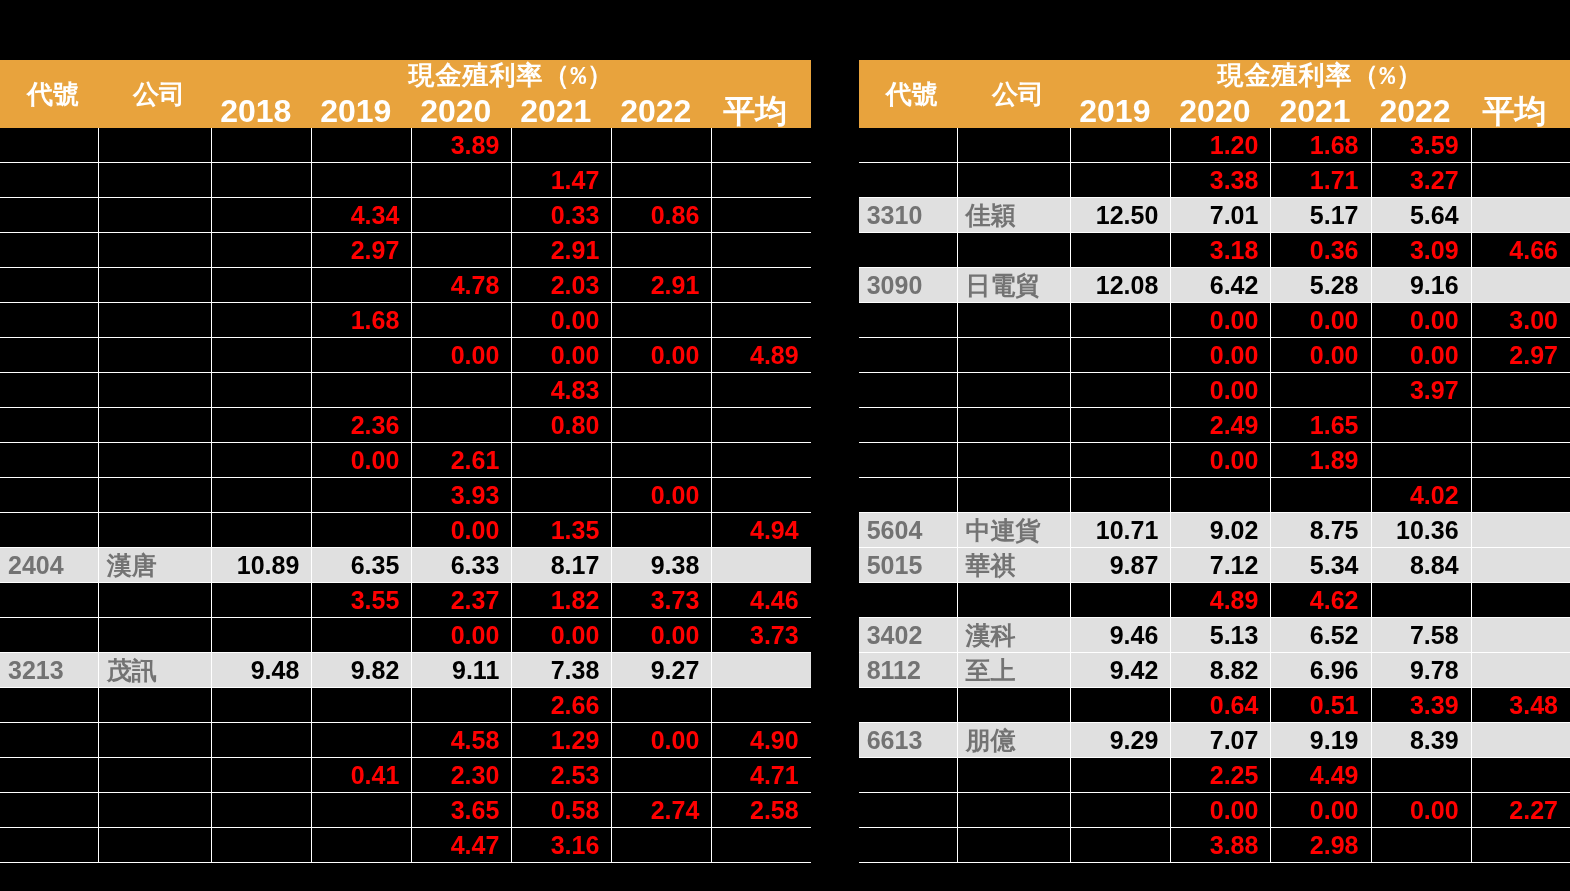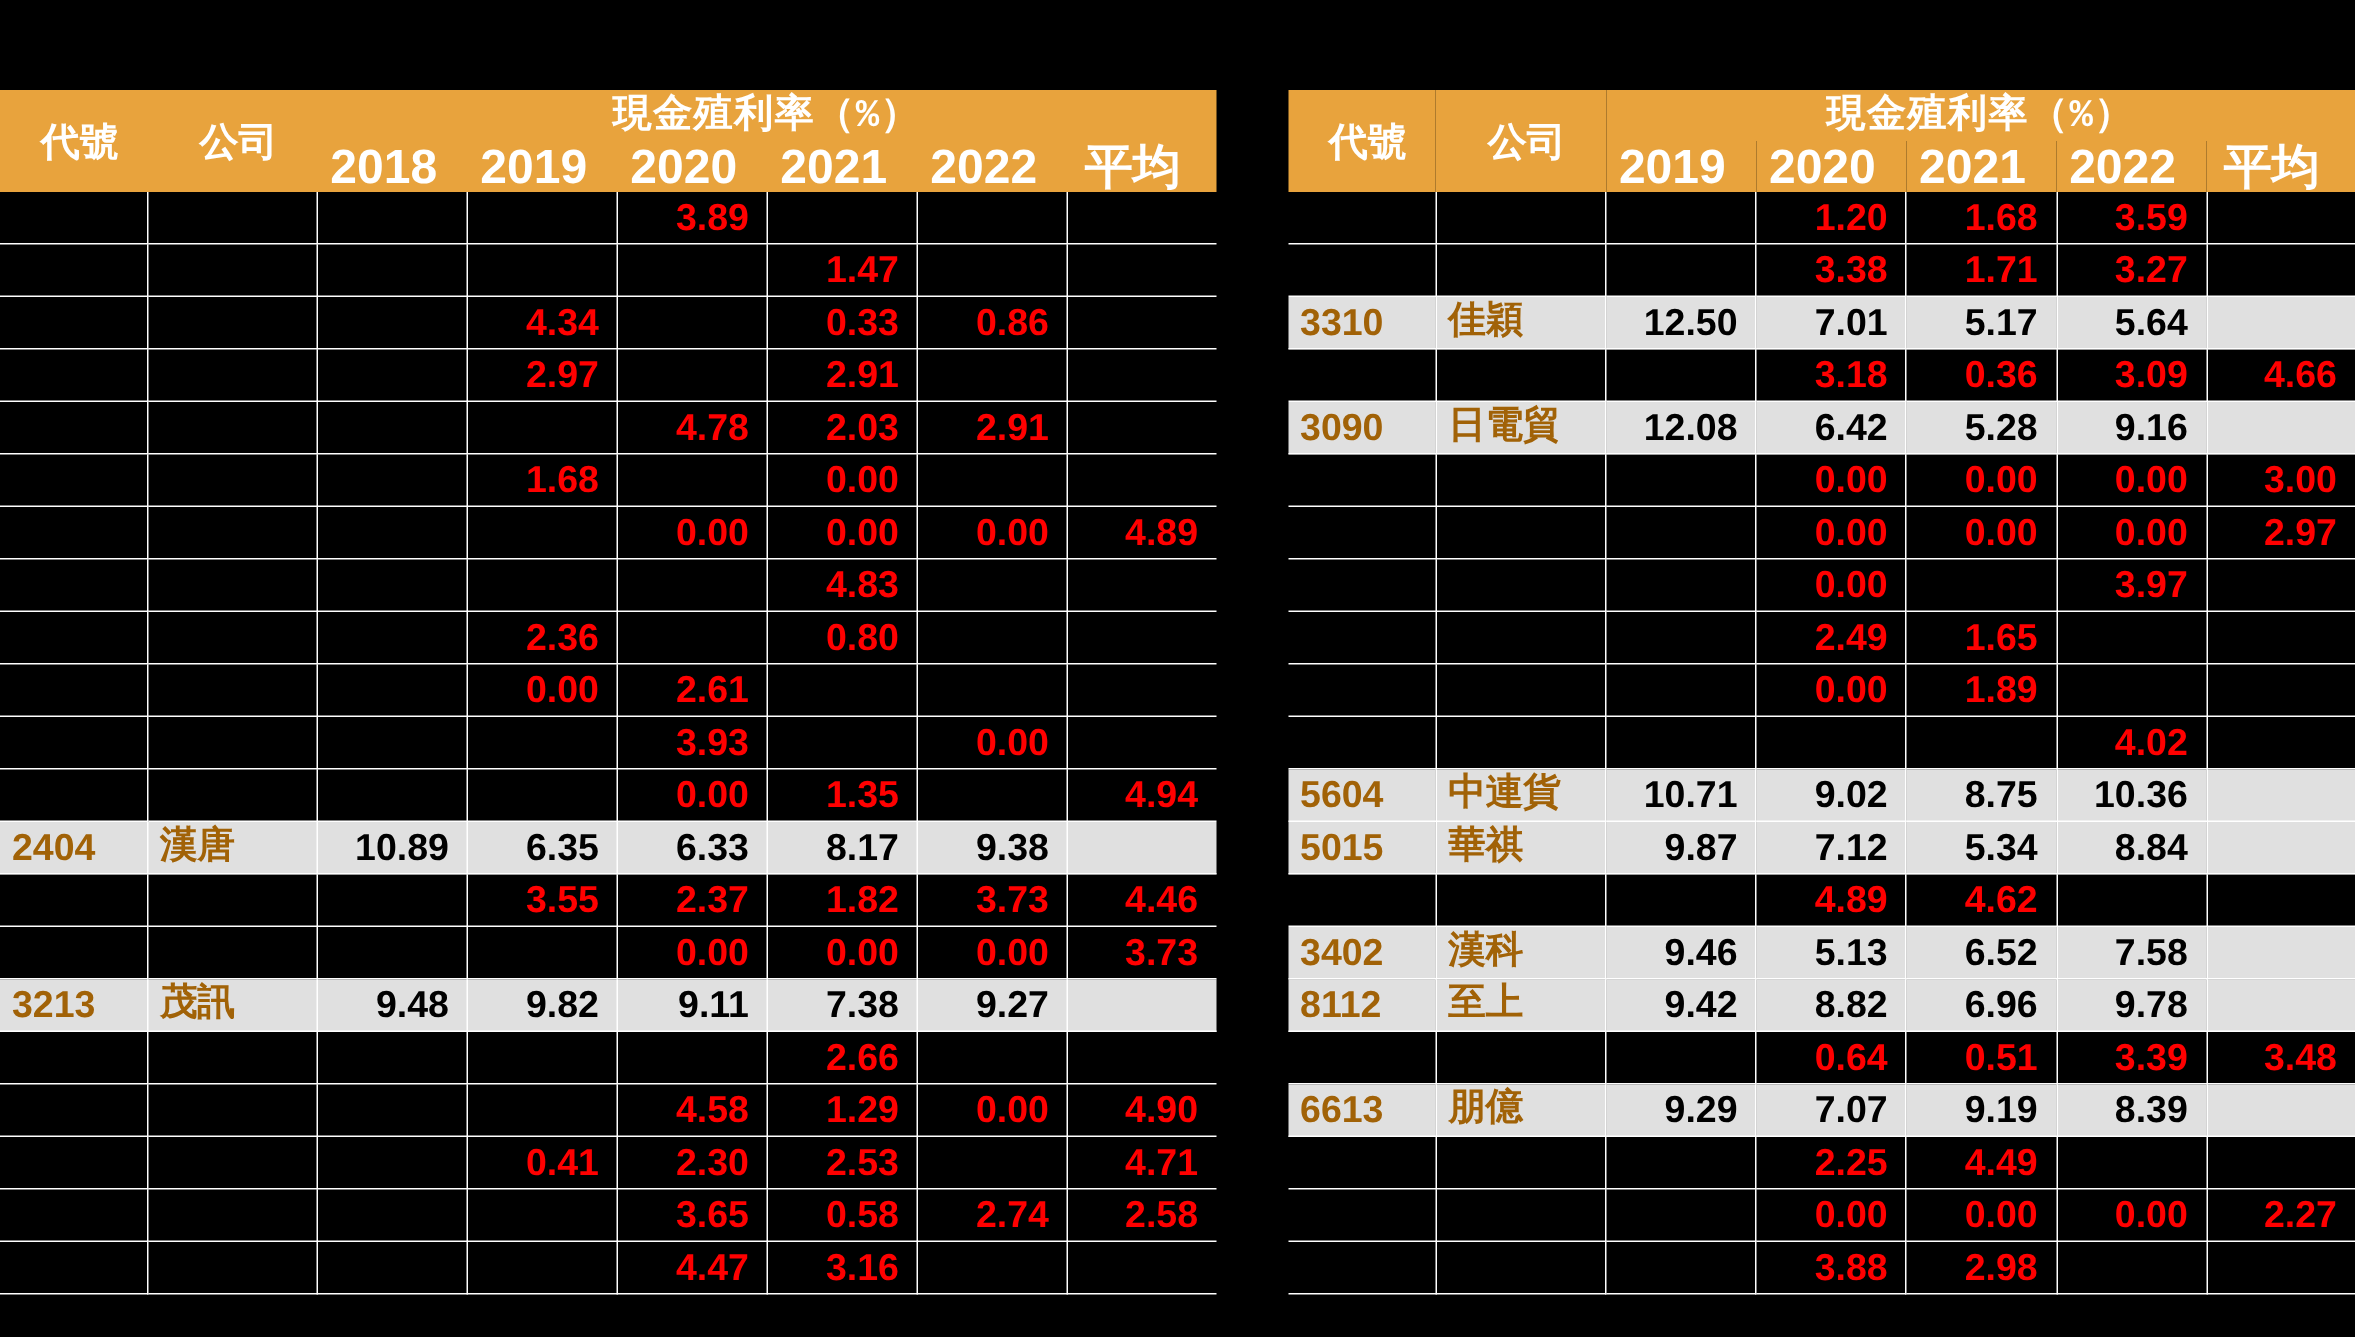--- a/index.html
+++ b/index.html
@@ -72,37 +72,36 @@
   }
   tbody tr td.c-code {
     text-align: left;
     padding-left: 8px;
     padding-right: 4px;
   }
   tbody tr td.c-name {
     text-align: left;
     padding-left: 8px;
     padding-right: 4px;
-    font-family: Liberation Mono, monospace;
   }
   tbody tr td.last {
     border-right: none;
   }
   tr.row-dark td {
     background: #000000;
     color: #ff0000;
   }
   tr.row-light td {
     background: #e0e0e0;
     color: #000000;
     border-bottom: 1px solid #ffffff;
     border-right: 1px solid #ffffff;
   }
   tr.row-light td.c-code, tr.row-light td.c-name {
-    color: #a16207;
+    color: #737373;
   }
   
   .tbl-left col.w-code { width: 100px; }
   .tbl-left col.w-name { width: 118px; }
   .tbl-left col.w-y    { width: 101px; }
   
   .tbl-right col.w-code { width: 100px; }
   .tbl-right col.w-name { width: 118px; }
   .tbl-right col.w-y    { width: 101px; }
 </style>

